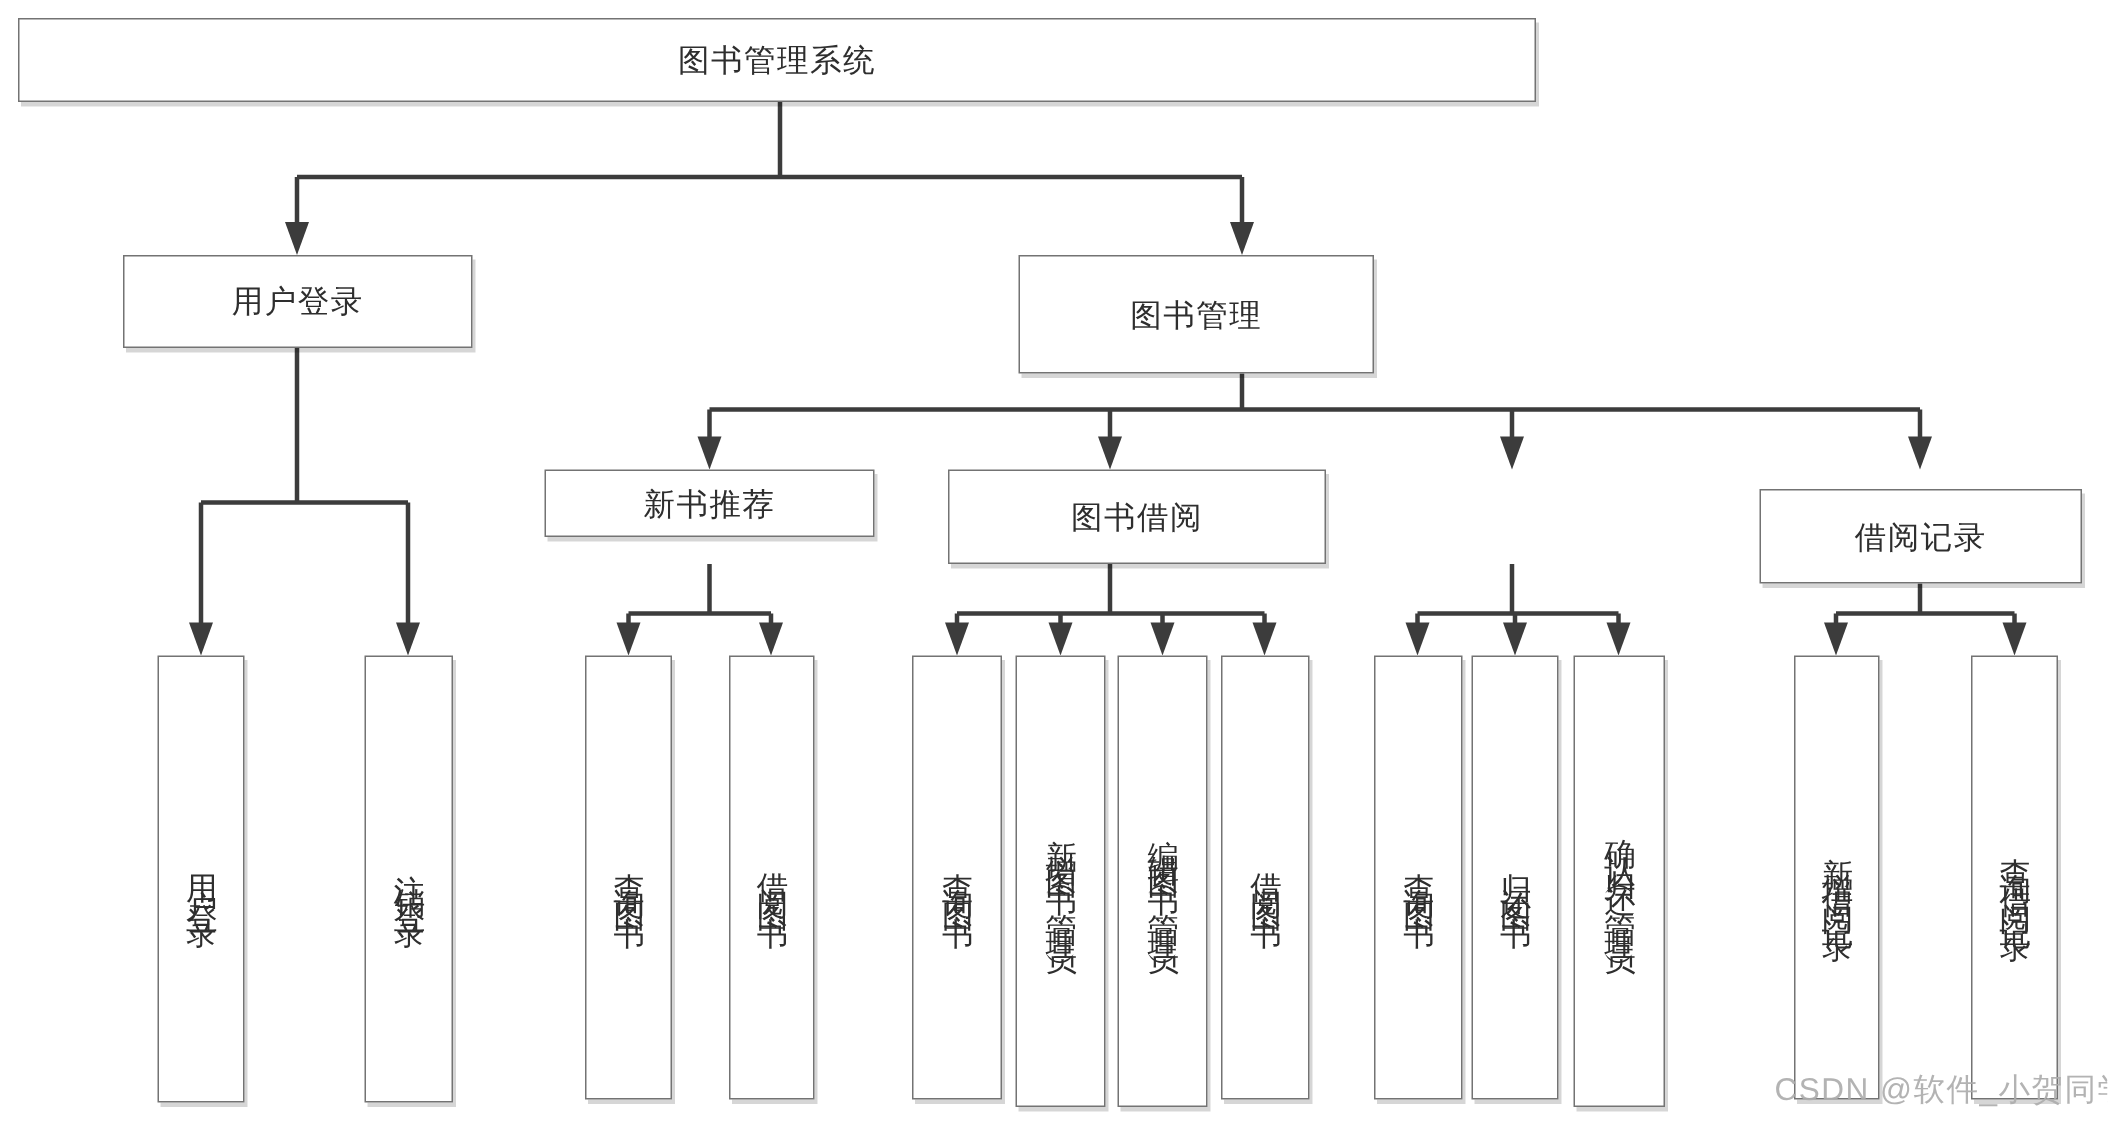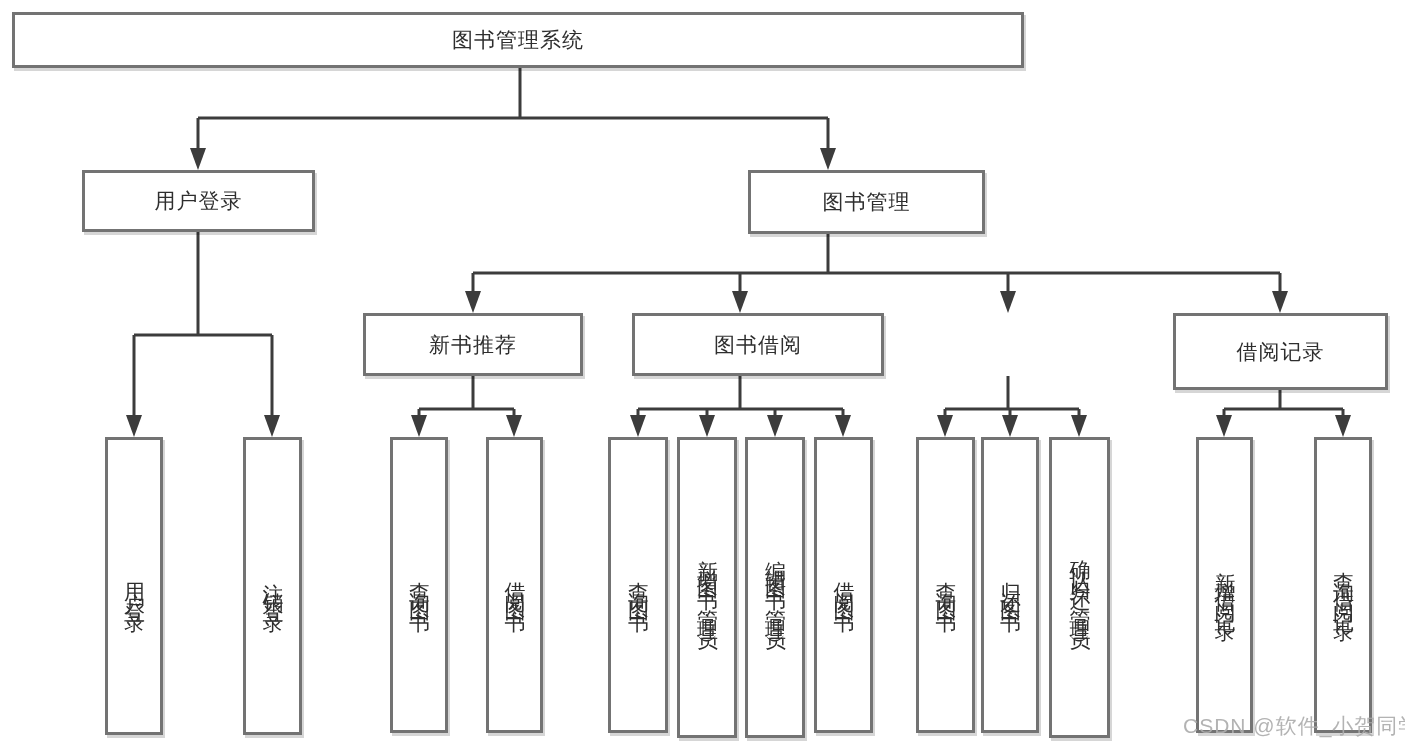--- a/index.html
+++ b/index.html
@@ -8,25 +8,24 @@
     width:1405px;height:747px;
     background:#ffffff;
     font-family:"Liberation Sans", sans-serif;
     overflow:hidden;
   }
   #connectors{position:absolute;left:0;top:0;z-index:1;}
   .cline{fill:none;stroke:#3c3c3c;stroke-width:3px;}
   .ctri{fill:#3c3c3c;stroke:none;}
   .node{
     position:absolute;box-sizing:border-box;
-    border:3px solid #737373;background:#ffffff;
+    border:1px solid #737373;background:#ffffff;
     display:flex;align-items:center;justify-content:center;
     font-size:21px;color:#2e2e2e;z-index:2;
     box-shadow:2px 3px 0 rgba(0,0,0,0.16);
-    font-family:Liberation Serif, serif;
   }
   .node.h span{white-space:nowrap;letter-spacing:1px;}
   .node.v span{
     writing-mode:vertical-rl;
     text-orientation:mixed;
     letter-spacing:10px;
     line-height:1;
   }
   .watermark{
     position:absolute;left:1183px;top:712px;z-index:3;
@@ -82,31 +81,31 @@
       </g>
     </svg>
 
   <div class="node h" style="left:12px;top:12px;width:1012px;height:56px">
     <span>图书管理系统</span>
   </div>
 
   <div class="node h" style="left:82px;top:170px;width:233px;height:62px">
     <span>用户登录</span>
   </div>
-  <div class="node h" style="left:748px;top:170px;width:237px;height:64px">
+  <div class="node h" style="left:679px;top:170px;width:237px;height:79px">
     <span>图书管理</span>
   </div>
 
-  <div class="node h" style="left:363px;top:313px;width:220px;height:63px">
+  <div class="node h" style="left:363px;top:313px;width:220px;height:45px">
     <span>新书推荐</span>
   </div>
   <div class="node h" style="left:632px;top:313px;width:252px;height:63px">
     <span>图书借阅</span>
   </div>
-  <div class="node h" style="left:1173px;top:313px;width:215px;height:77px">
+  <div class="node h" style="left:1173px;top:326px;width:215px;height:63px">
     <span>借阅记录</span>
   </div>
 
   <div class="node v" style="left:105px;top:437px;width:58px;height:298px">
     <span>用户登录</span>
   </div>
   <div class="node v" style="left:243px;top:437px;width:59px;height:298px">
     <span>注销登录</span>
   </div>
 

